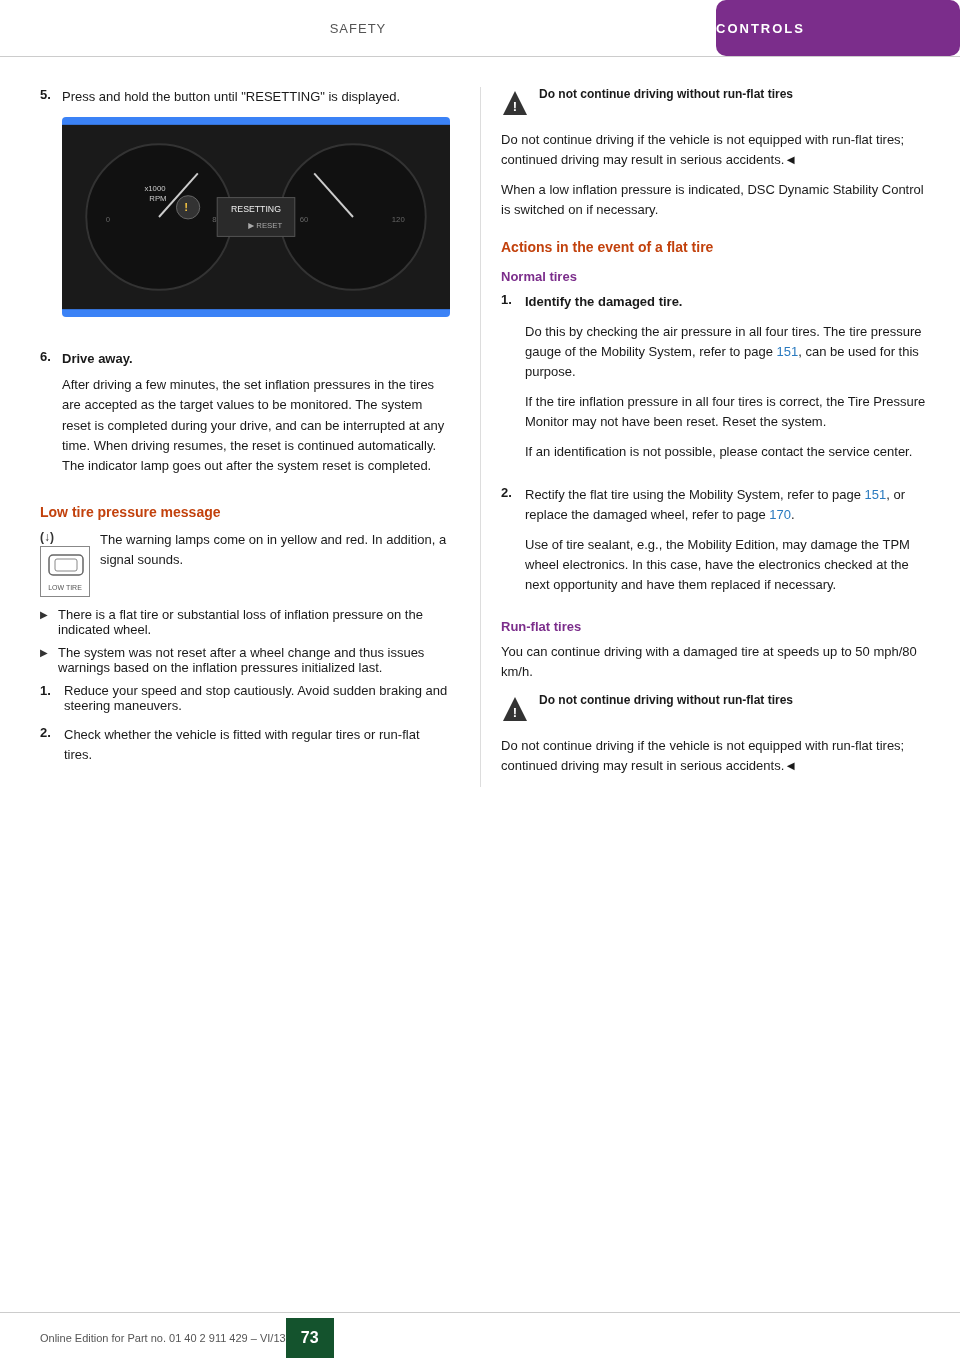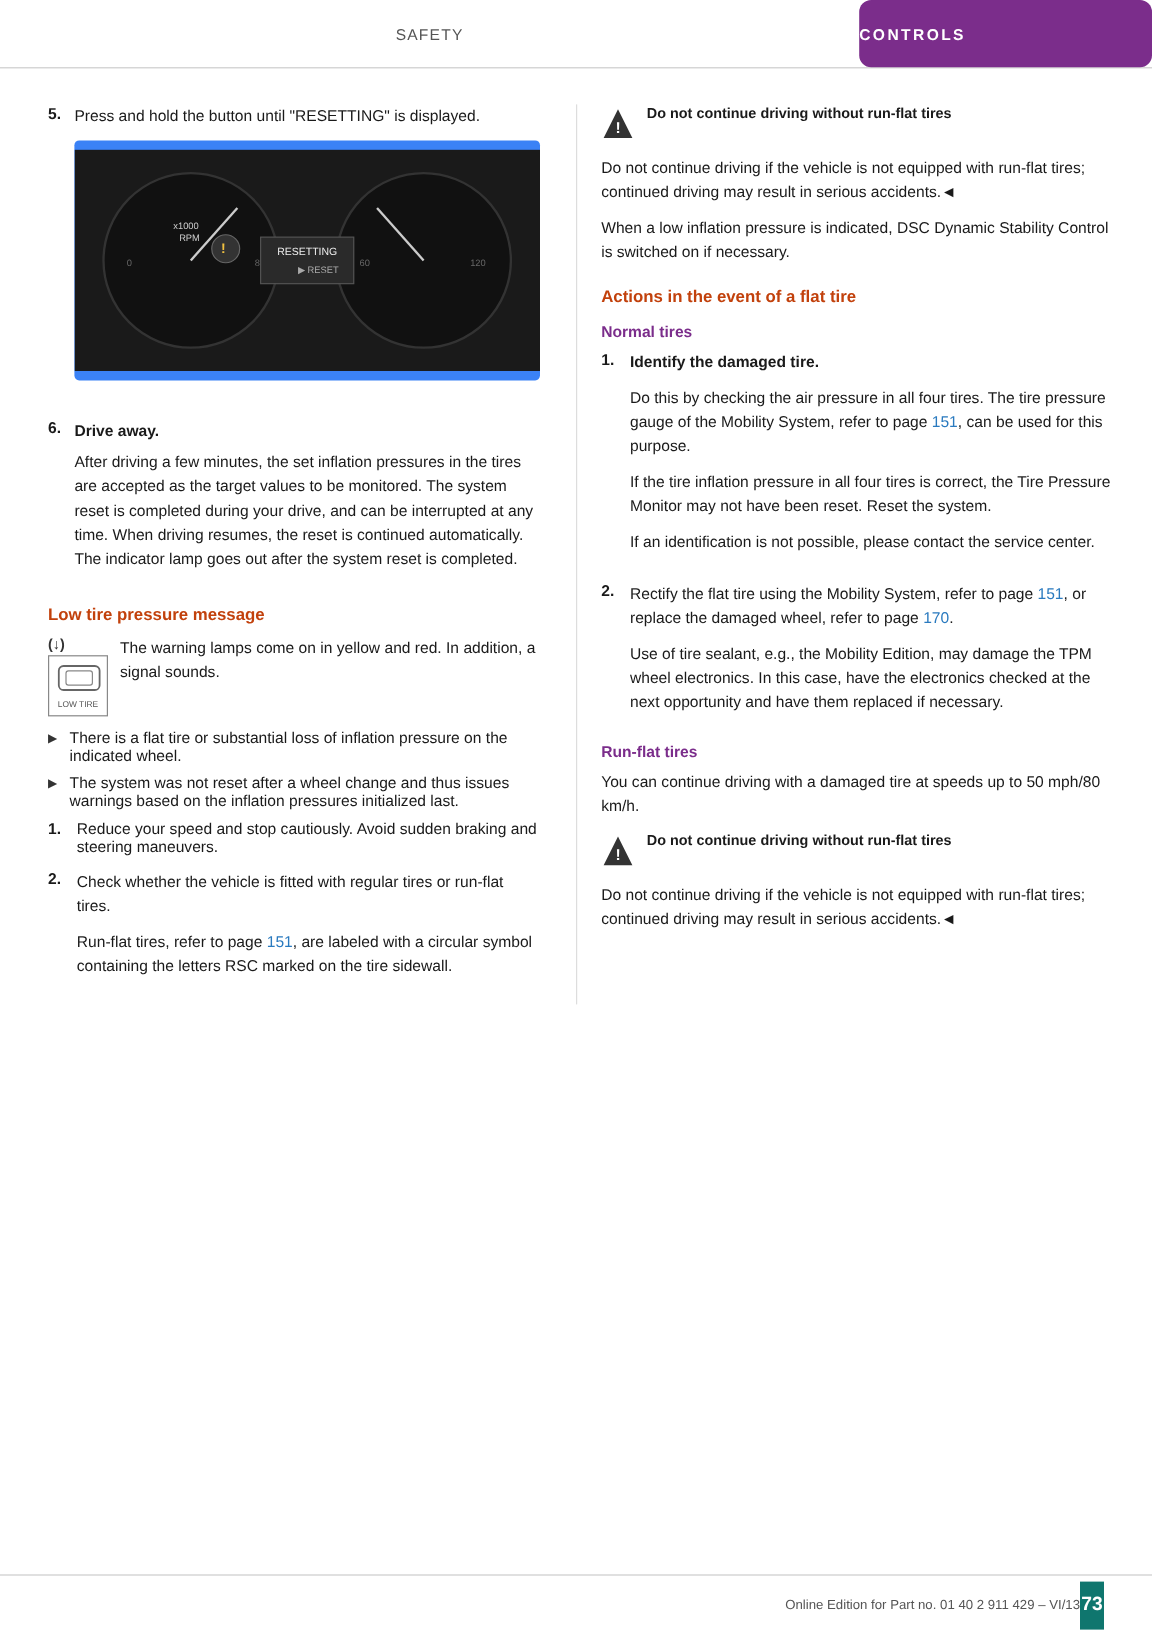--- a/index.html
+++ b/index.html
@@ -174,30 +174,30 @@
 
     
     .footer {
       position: absolute;
       bottom: 0;
       left: 0;
       right: 0;
       height: 50px;
       display: flex;
       align-items: center;
-      justify-content: flex-end;
+      justify-content: flex-start;
       padding: 16px 40px;
       border-top: 1px solid #ccc;
       font-size: 11px;
       color: #555;
     }
     .footer-page {
-      background: #0f766e;
+      background: #14532d;
       color: #fff;
-      width: 20px;
+      width: 48px;
       height: 40px;
       display: flex;
       align-items: center;
       justify-content: center;
       font-size: 16px;
       font-weight: bold;
     }
 
     
     .numbered-item {
@@ -306,23 +306,20 @@
 
     <div class="numbered-item">
       <span class="n">1.</span>
       <span>Reduce your speed and stop cautiously. Avoid sudden braking and steering maneuvers.</span>
     </div>
 
     <div class="numbered-item">
       <span class="n">2.</span>
       <div>
         <p>Check whether the vehicle is fitted with regular tires or run-flat tires.</p>
-        <p>
-          <span>Run-flat tires, refer to page </span><a class="ref-link">151</a><span>, are labeled with a circular symbol containing the letters RSC marked on the tire sidewall.</span>
-        </p>
       </div>
     </div>
 
   </div>
 
   <div class="right-col">
 
     <div class="warning-box">
       <div style="min-width:30px; padding-top:2px;">
         <svg width="28" height="28" viewBox="0 0 28 28">

